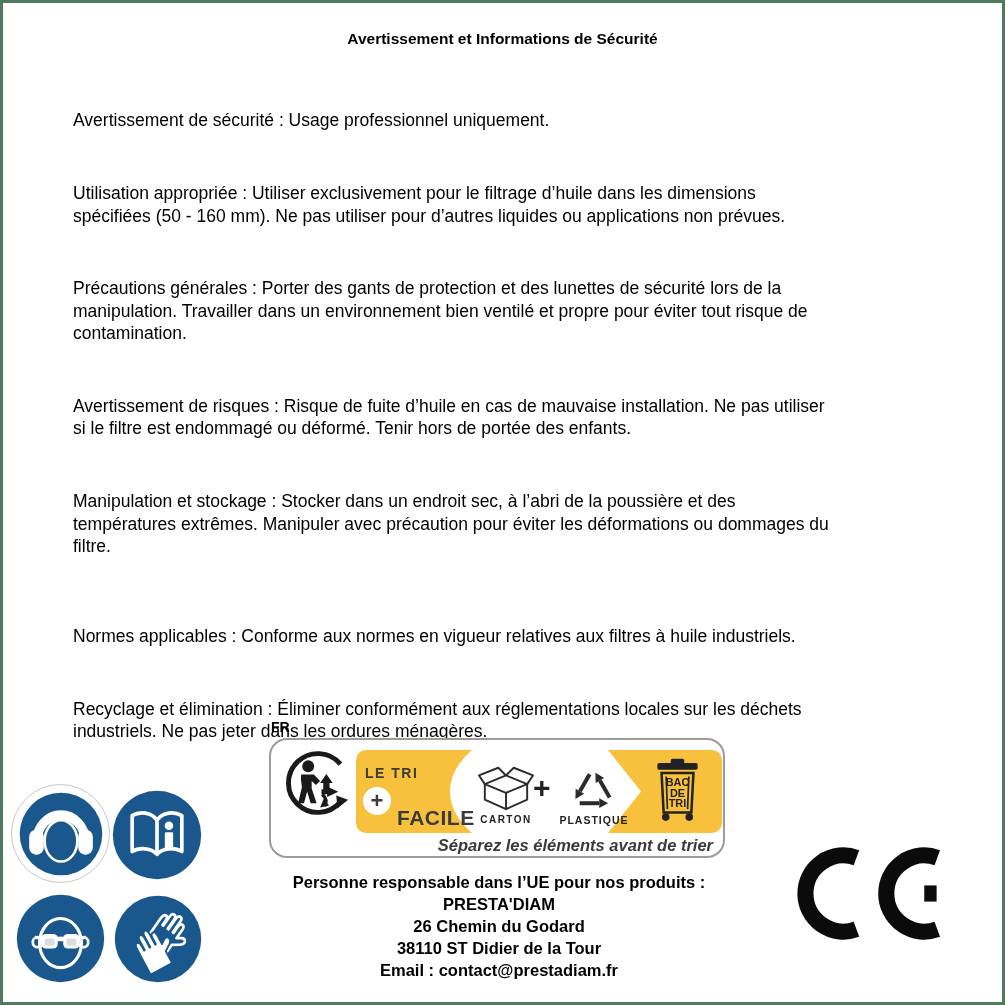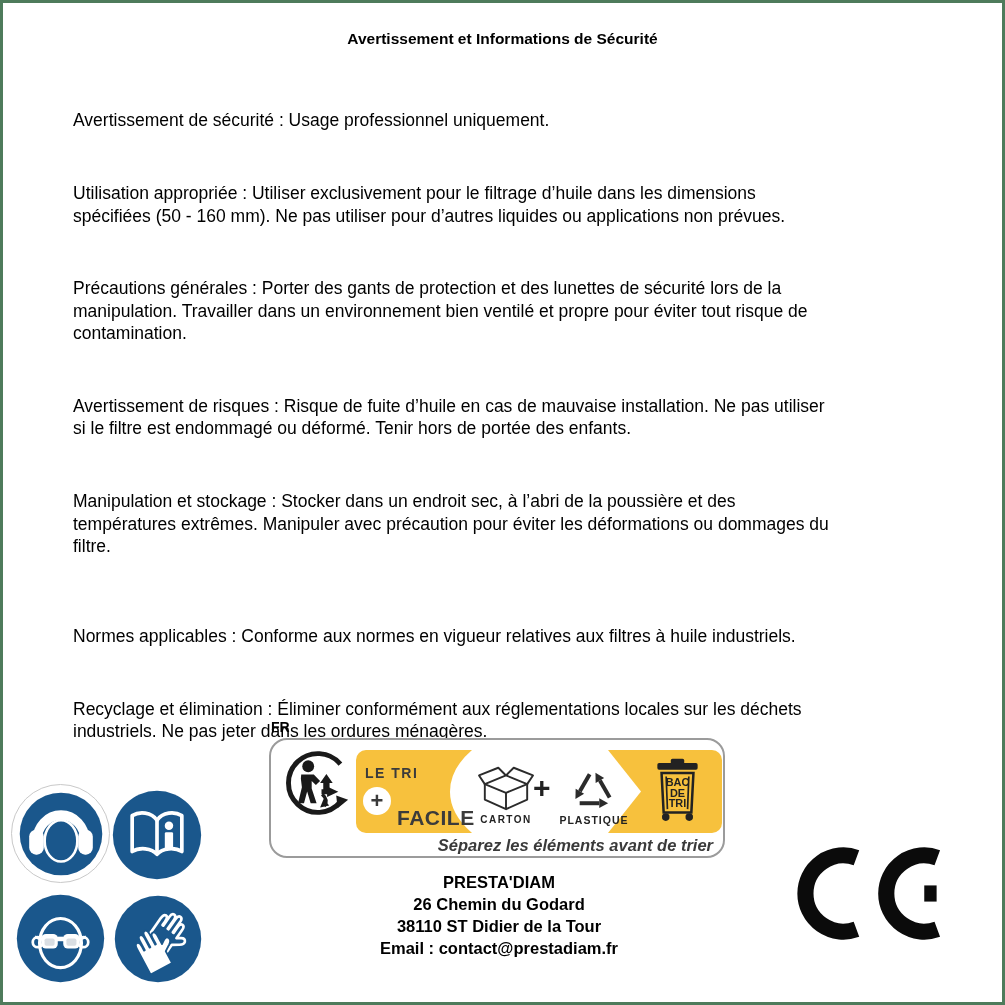--- a/index.html
+++ b/index.html
@@ -197,20 +197,21 @@
         <text x="28" y="37">BAC</text>
         <text x="28" y="49">DE</text>
         <text x="28" y="61">TRI</text>
       </g>
     </svg>
 
     <div class="tri-footer">Séparez les éléments avant de trier</div>
   </div>
 
   <div class="company">
+    <div>Personne responsable dans l’UE pour nos produits :</div>
     <div>PRESTA'DIAM</div>
     <div>26 Chemin du Godard</div>
     <div>38110 ST Didier de la Tour</div>
     <div>Email : contact@prestadiam.fr</div>
   </div>
 
   <svg class="ce" width="150" height="97" viewBox="0 0 156 102">
     <g fill="none" stroke="#0b0b0b" stroke-width="17">
       <path d="M 62.7 13.4 A 40 40 0 1 0 62.7 88.6"></path>
       <path d="M 147.7 13.4 A 40 40 0 1 0 147.7 88.6"></path>

